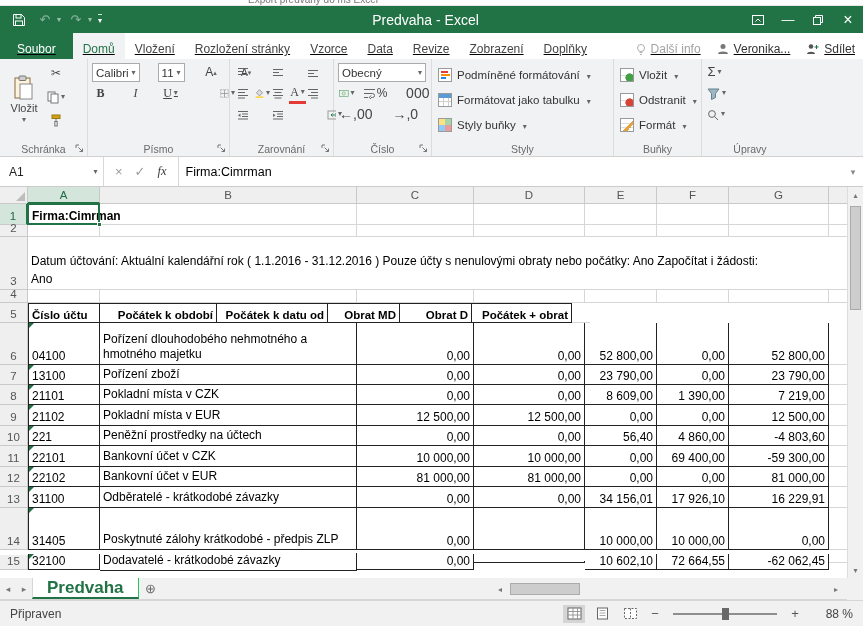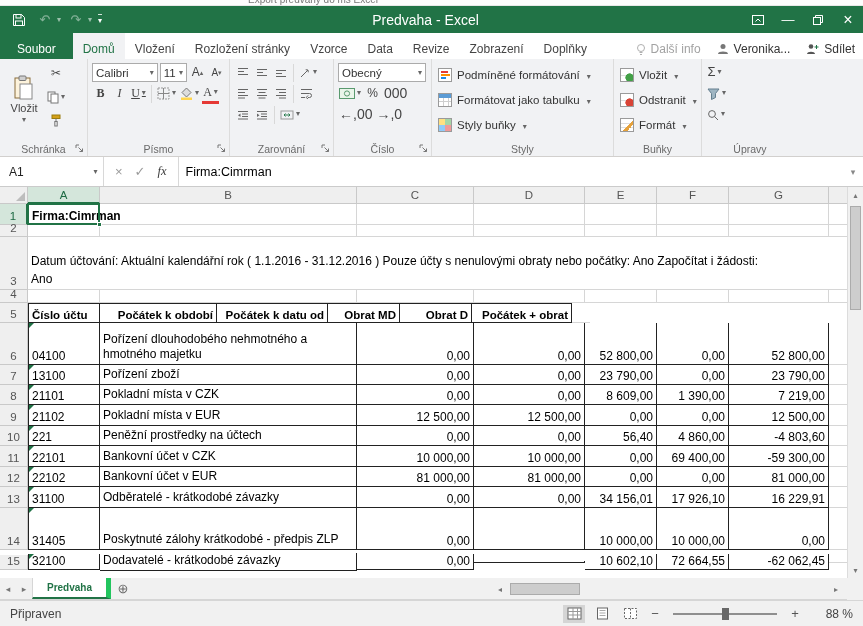--- a/index.html
+++ b/index.html
@@ -19,37 +19,37 @@
   .qat .qbtn { width:22px; height:22px; display:flex; align-items:center; justify-content:center; font-size:13px; color:#fff; }
   .qat .dim { color:rgba(255,255,255,.45); }
   .qat .qdd { font-size:8px; color:rgba(255,255,255,.55); margin-left:-3px; }
   .qat-custom { border-top:1px solid rgba(255,255,255,.8); font-size:8px; padding-top:1px; color:#fff; margin-left:2px; }
   .win-title { position:absolute; left:0; right:12px; text-align:center; font-size:14px; color:#fff; pointer-events:none; }
   .win-controls { margin-left:auto; display:flex; height:100%; }
   .wbtn { width:30px; height:100%; display:flex; align-items:center; justify-content:center; font-size:13px; color:#fff; }
   .wbtn svg { display:block; }
 
   
-  .tabrow { position:absolute; left:0; top:33px; width:863px; height:32px; background:#fff; display:flex; align-items:stretch; }
+  .tabrow { position:absolute; left:0; top:33px; width:863px; height:32px; background:#fff; display:flex; align-items:stretch;text-decoration:underline; }
   .rtab { padding:0 10px; display:flex; align-items:center; font-size:12px; color:#444; white-space:nowrap; }
   .rtab.file { background:#217346; color:#fff; padding:0 17px; }
   .rtab.active { background:#f1f2f4; color:#217346; }
   .tabs-right { margin-left:auto; display:flex; align-items:center; gap:16px; padding-right:8px; }
   .tellme { display:flex; align-items:center; gap:4px; font-size:12px; color:#a2a2a2; }
   .account { display:flex; align-items:center; gap:5px; font-size:12px; color:#333; }
   .share { display:flex; align-items:center; gap:5px; font-size:12px; color:#333; }
 
   
   .ribbon { position:absolute; left:0; top:59px; width:863px; height:98px; background:#f1f2f4;
             border-bottom:1px solid #d2d0ce; display:flex; }
   .grp { position:relative; border-right:1px solid #dcdcdc; padding:3px 2px 15px 2px; flex:0 0 auto; }
   .grp-label { position:absolute; bottom:1px; left:0; right:0; text-align:center; font-size:10.5px; color:#6a6a6a; }
   .launch { position:absolute; right:2px; bottom:2px; width:11px; height:11px; display:flex; align-items:center; justify-content:center; }
   .rrow { display:flex; align-items:center; height:25px; gap:2px; padding:0 2px; }
-  .rrow.short { height:21px; }
+  .rrow.short { height:21px;gap:18px; }
   .ib { display:inline-flex; align-items:flex-end; justify-content:center; min-width:17px; height:20px; color:#444;
         font-size:12px; padding:1px 1px; line-height:1.1; }
   .ib.center { align-items:center; }
   .dd::after { content:"▾"; font-size:8px; color:#666; margin-left:2px; }
   .combo { background:#fff; border:1px solid #ababab; height:19px; font-size:11.5px; display:flex; align-items:center;
            padding:0 3px; color:#333; }
   .combo .caret { margin-left:auto; font-size:8px; color:#666; padding-left:3px; }
   .bigbtn { width:44px; height:74px; display:flex; flex-direction:column; align-items:center; justify-content:center;
             gap:1px; font-size:11px; color:#444; }
   .bigbtn .caret { font-size:8px; color:#666; }
@@ -134,21 +134,21 @@
   
   .vscroll { position:absolute; left:847px; top:187px; width:16px; height:391px; background:#f1f1f1; border-left:1px solid #dcdcdc; }
   .vs-btn { height:16px; display:flex; align-items:center; justify-content:center; font-size:8px; color:#777; }
   .vs-thumb { position:absolute; left:2px; right:2px; top:19px; height:104px; background:#cdcdcd; border:1px solid #ababab; }
   .vs-down { position:absolute; bottom:0; left:0; right:0; }
 
   
   .tabbar { position:absolute; left:0; top:578px; width:847px; height:22px; background:#f1f1f1; border-bottom:1px solid #d6d6d6; display:flex; align-items:stretch; }
   .tb-corner { position:absolute; left:847px; top:578px; width:16px; height:22px; background:#f1f1f1; }
   .tnav { width:16px; display:flex; align-items:center; justify-content:center; font-size:9px; color:#777; }
-  .stab { padding:0 14px; display:flex; align-items:center; font-size:10px; color:#444; border-right:5px solid #22c55e; }
+  .stab { padding:0 14px; display:flex; align-items:center; font-size:17px; color:#444; border-right:1px solid #22c55e; }
   .stab.active { background:#fff; color:#217346; font-weight:bold; border-bottom:2px solid #217346; border-left:1px solid #d6d6d6; }
   .addsheet { width:24px; display:flex; align-items:center; justify-content:center; font-size:13px; color:#6a6a6a; }
   .hscroll { position:absolute; left:492px; top:581px; width:352px; height:16px; display:flex; align-items:center; background:#f1f1f1; }
   .hs-btn { width:16px; height:16px; display:flex; align-items:center; justify-content:center; font-size:8px; color:#777; }
   .hs-track { flex:1; height:16px; position:relative; }
   .hs-thumb { position:absolute; left:2px; top:2px; width:70px; height:12px; background:#cdcdcd; border:1px solid #ababab; }
 
   
   .statusbar { position:absolute; left:0; top:600px; width:863px; height:26px; background:#f1f1f1; border-top:1px solid #d6d6d6;
                display:flex; align-items:center; font-size:12px; color:#444; }

